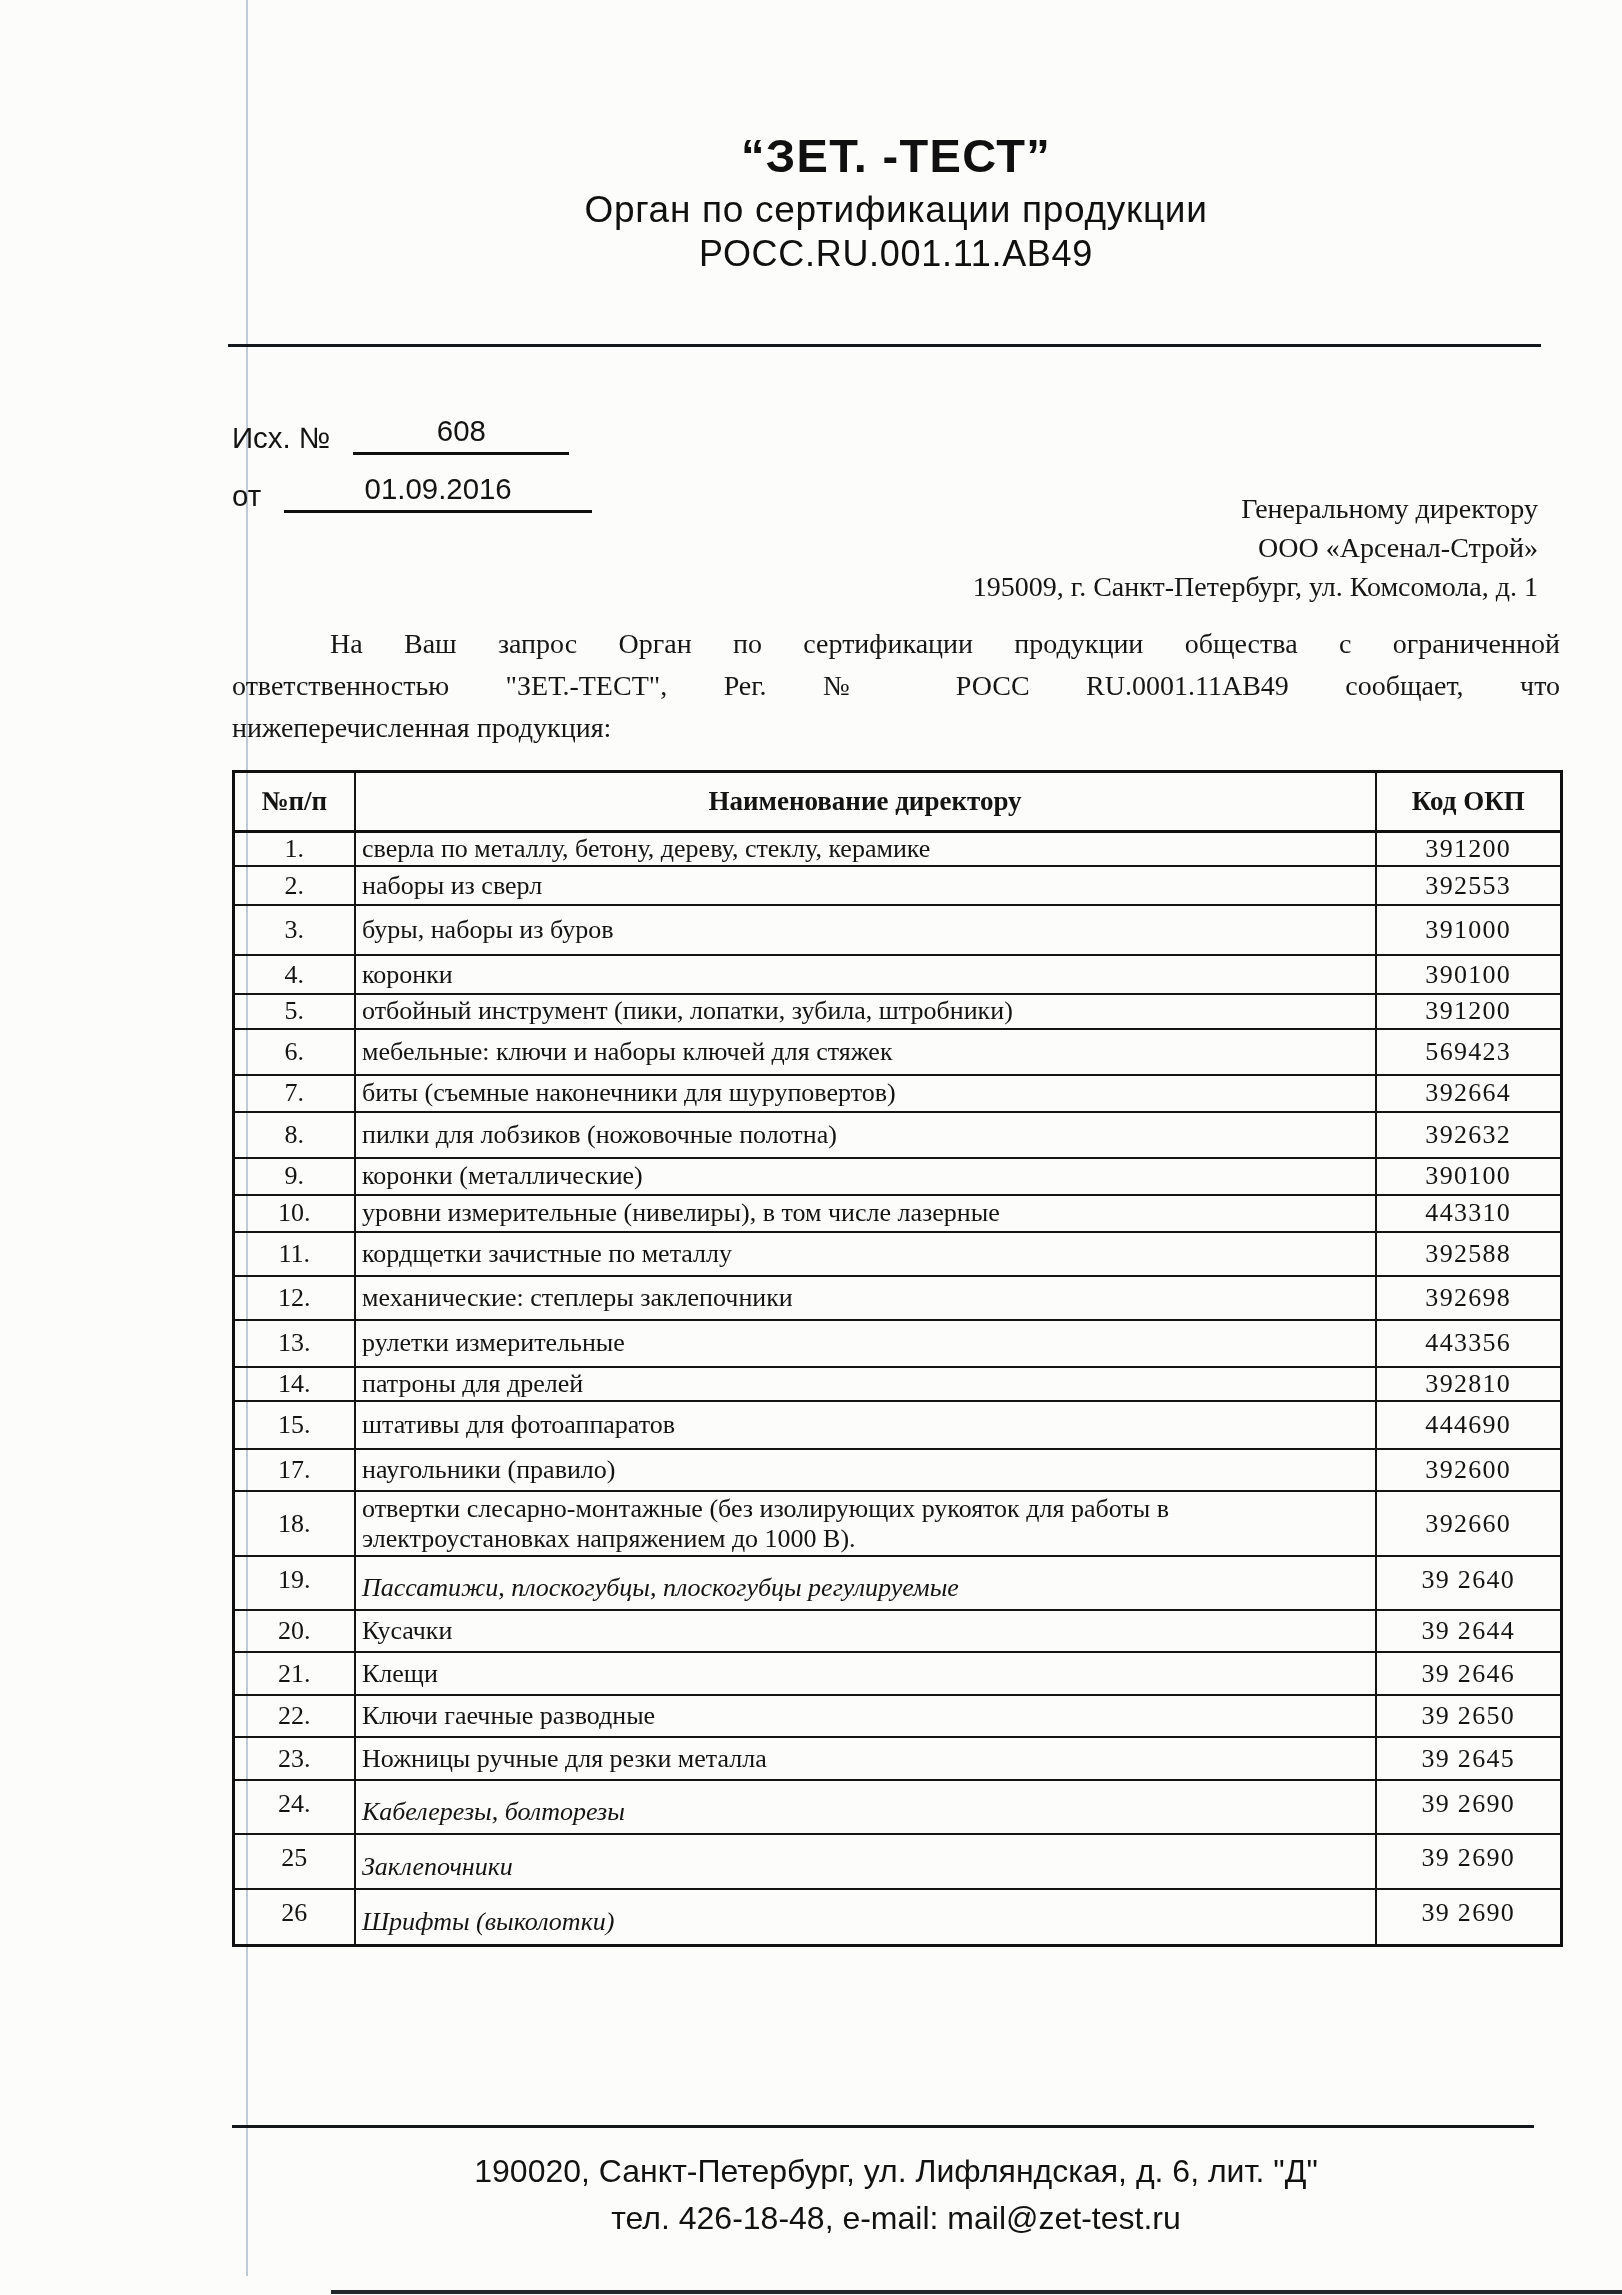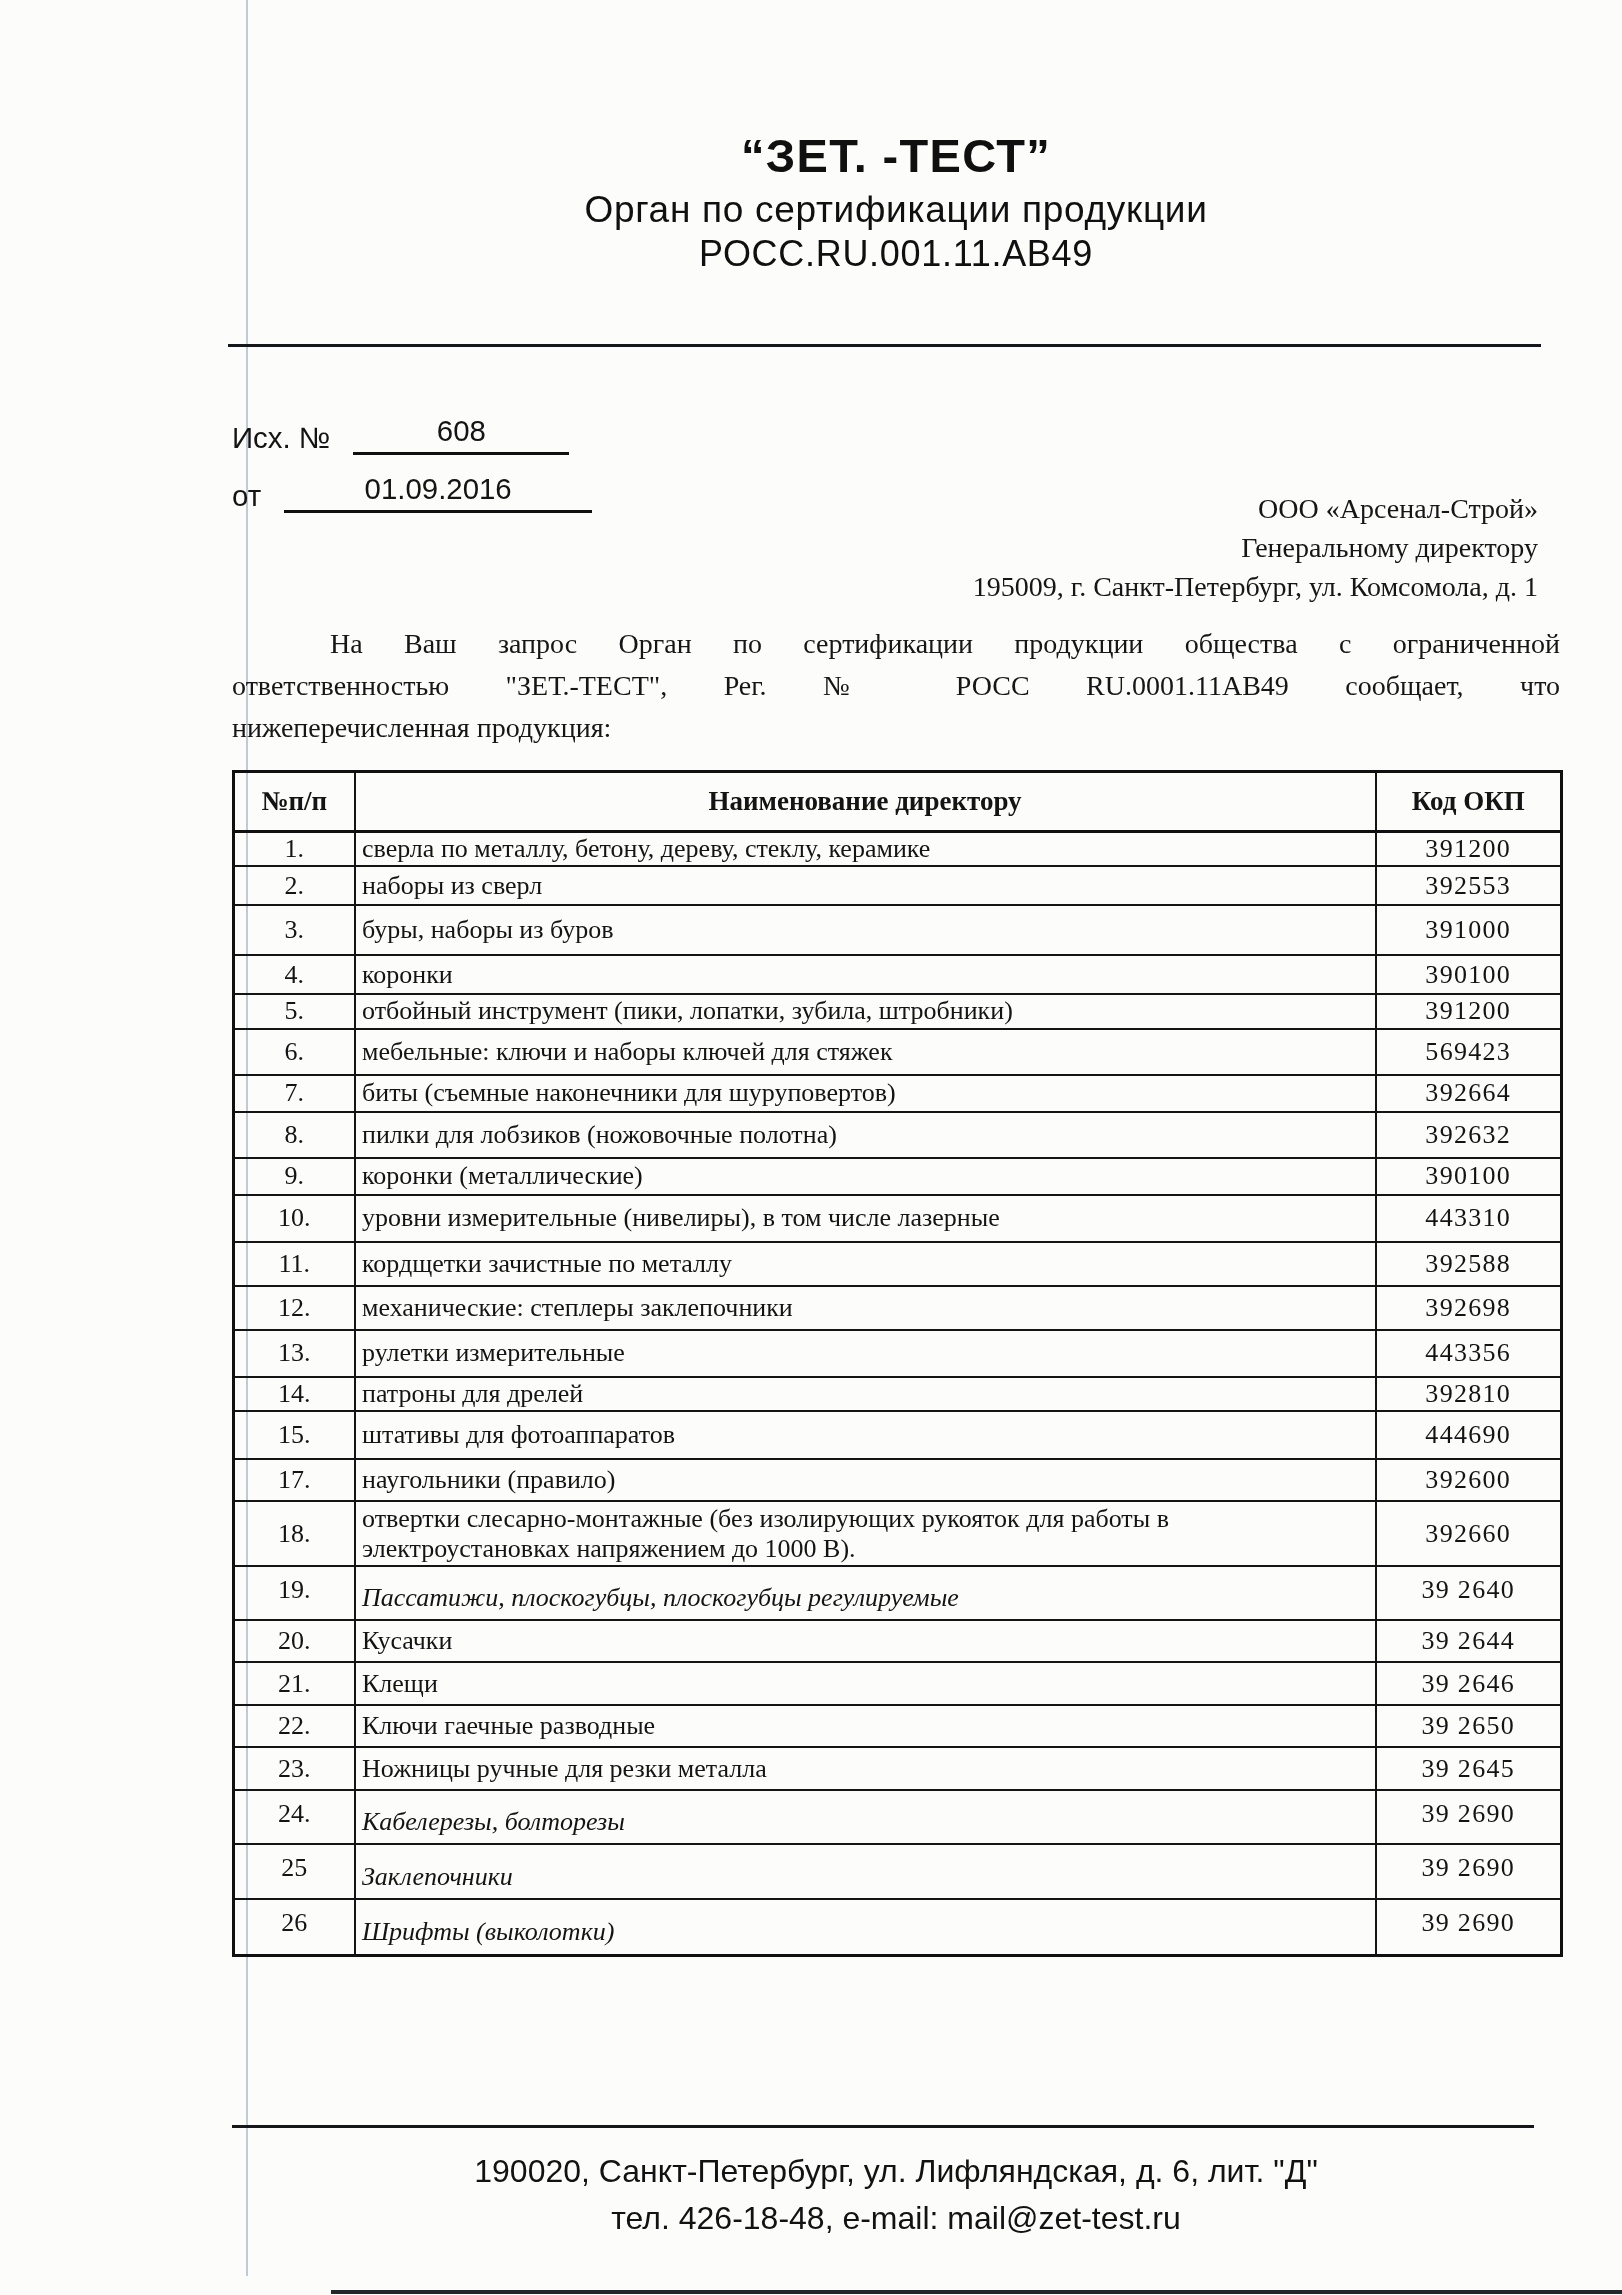--- a/index.html
+++ b/index.html
@@ -114,22 +114,22 @@
       <span class="out-label">Исх. №</span>
       <span class="blank num">608</span>
     </div>
     <div class="out-line">
       <span class="out-label">от</span>
       <span class="blank date">01.09.2016</span>
     </div>
   </div>
 
   <div class="addressee">
+    <div>Генеральному директору</div>
     <div>ООО «Арсенал-Строй»</div>
-    <div>Генеральному директору</div>
     <div>195009, г. Санкт-Петербург, ул. Комсомола, д. 1</div>
   </div>
 
   <div class="bodytext">
     <div class="jline first">На Ваш запрос Орган по сертификации продукции общества с ограниченной</div>
     <div class="jline">ответственностью "ЗЕТ.-ТЕСТ", Рег. № РОСС RU.0001.11АВ49 сообщает, что</div>
     <div class="jline last">нижеперечисленная продукция:</div>
   </div>
 
   <table class="product-table">
@@ -184,21 +184,21 @@
         <tr style="height: 46px;">
           <td class="c-num">8.</td>
           <td class="c-name">пилки для лобзиков (ножовочные полотна)</td>
           <td class="c-code">392632</td>
         </tr>
         <tr style="height: 37px;">
           <td class="c-num">9.</td>
           <td class="c-name">коронки (металлические)</td>
           <td class="c-code">390100</td>
         </tr>
-        <tr style="height: 47px;">
+        <tr style="height: 37px;">
           <td class="c-num">10.</td>
           <td class="c-name">уровни измерительные (нивелиры), в том числе лазерные</td>
           <td class="c-code">443310</td>
         </tr>
         <tr style="height: 44px;">
           <td class="c-num">11.</td>
           <td class="c-name">кордщетки зачистные по металлу</td>
           <td class="c-code">392588</td>
         </tr>
         <tr style="height: 44px;">

